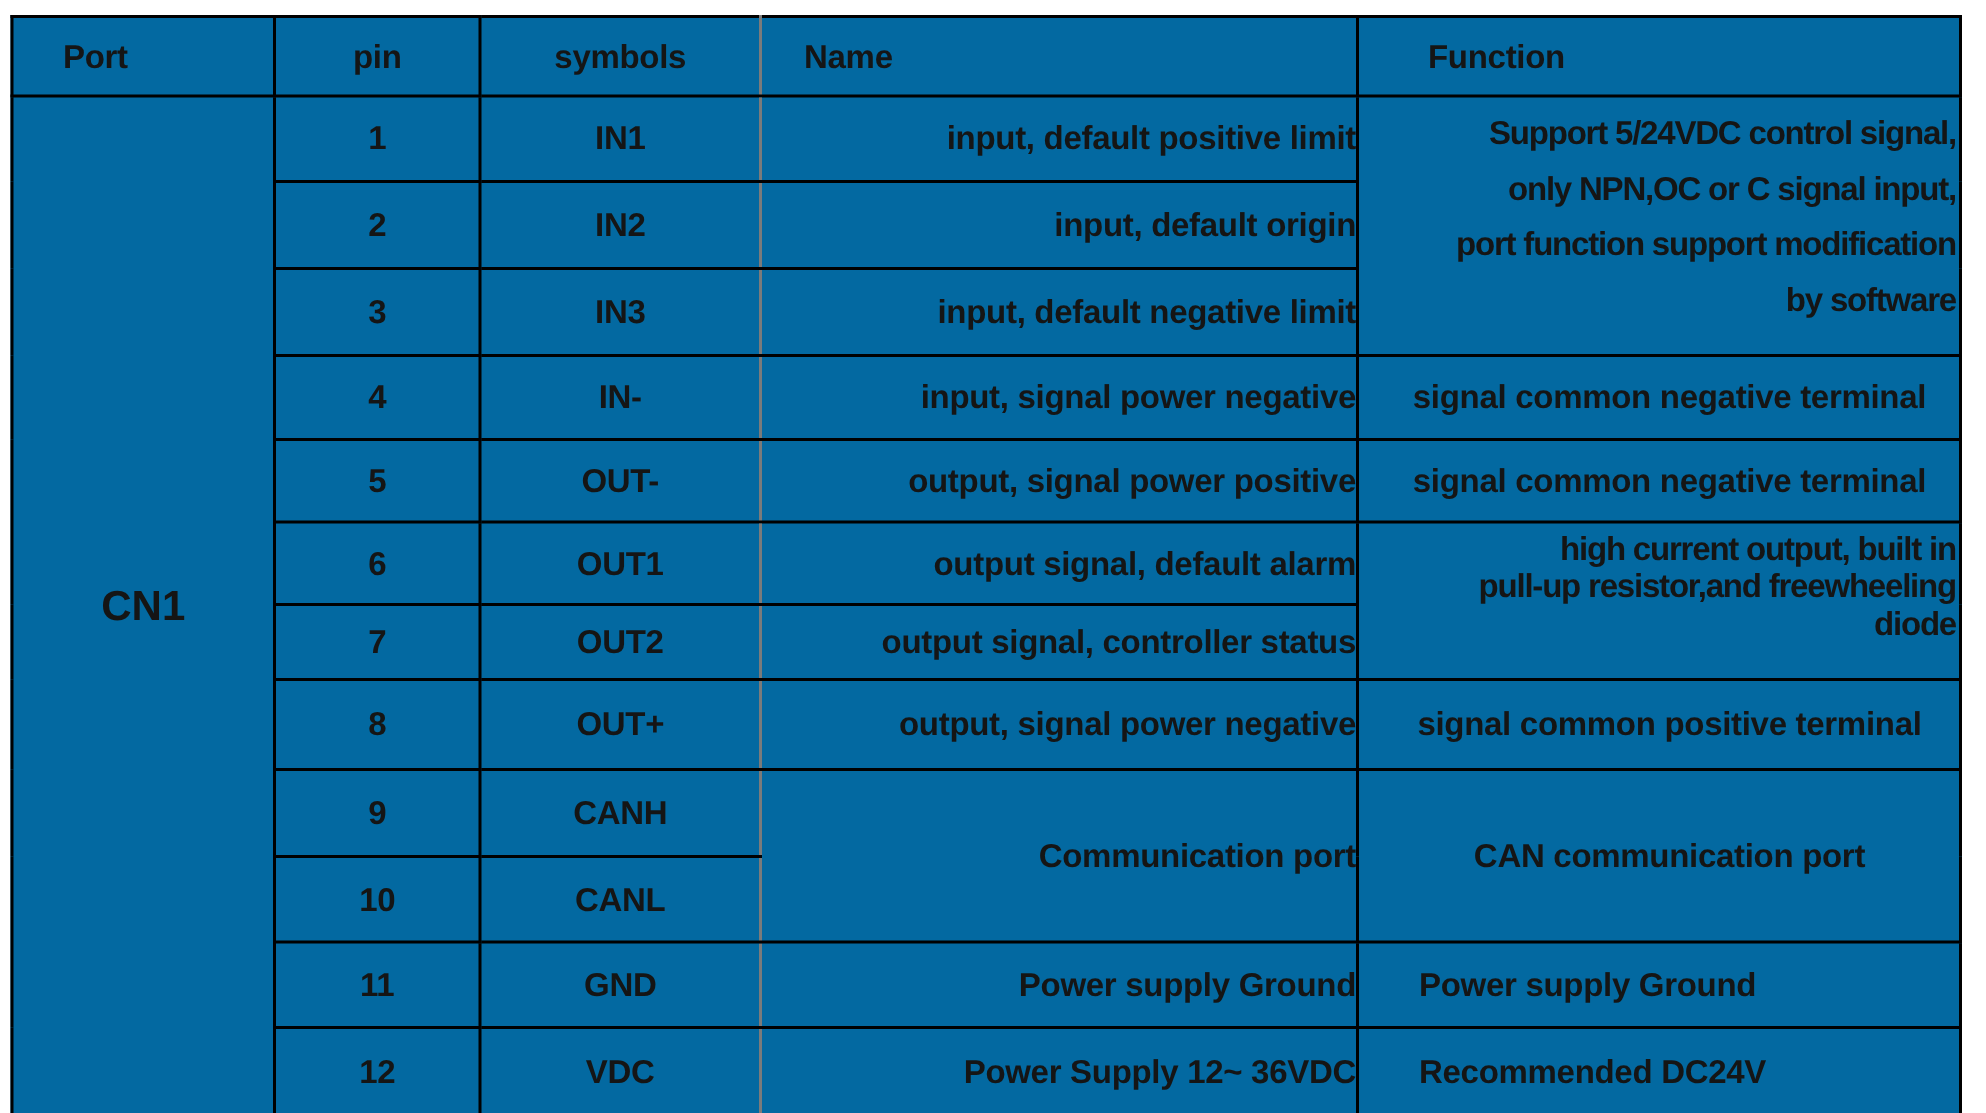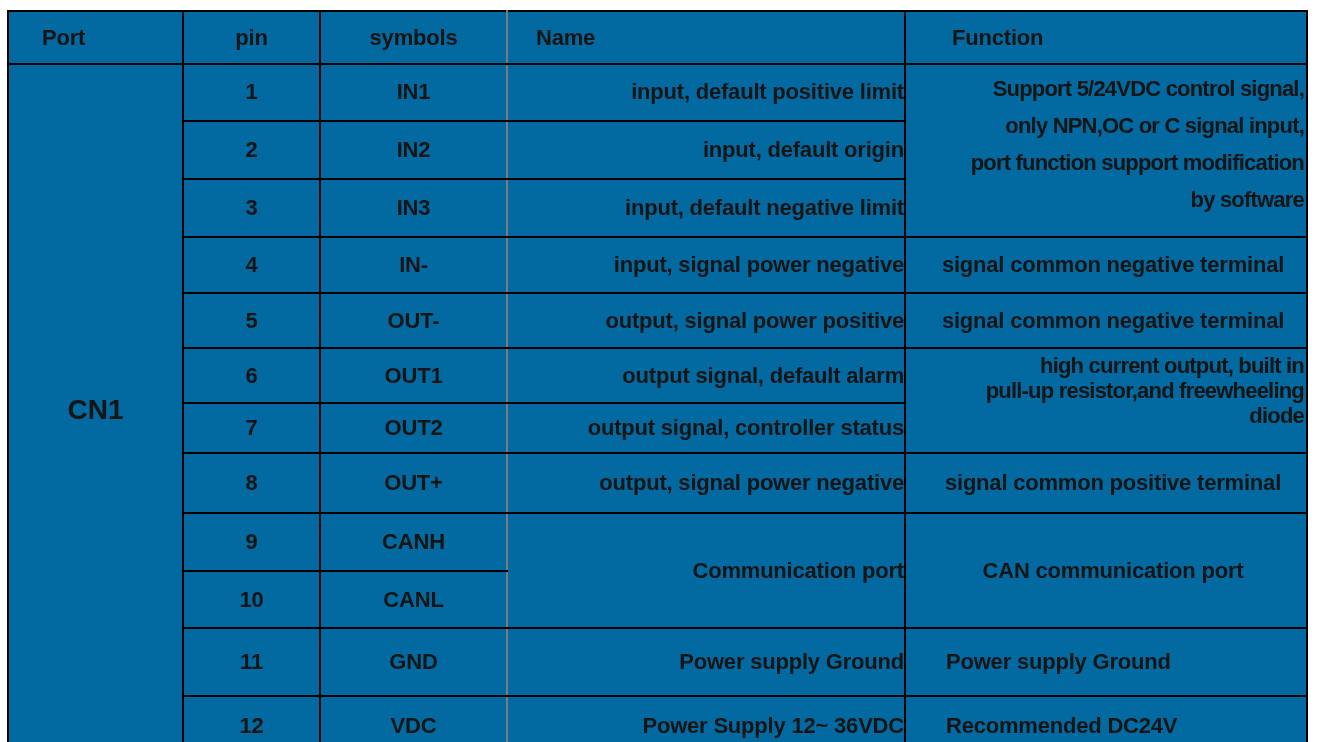--- a/index.html
+++ b/index.html
@@ -75,21 +75,21 @@
   tr.r1  { height: 53px; }
   tr.r2  { height: 54px; }
   tr.r3  { height: 54px; }
   tr.r4  { height: 56px; }
   tr.r5  { height: 55px; }
   tr.r6  { height: 55px; }
   tr.r7  { height: 50px; }
   tr.r8  { height: 60px; }
   tr.r9  { height: 58px; }
   tr.r10 { height: 57px; }
-  tr.r11 { height: 68px; }
+  tr.r11 { height: 57px; }
   tr.r12 { height: 60px; }
 </style>
 </head>
 <body>
 
 <div class="sheet">
   <table class="pinout">
     <colgroup>
       <col class="c-port">
         <col class="c-pin">

